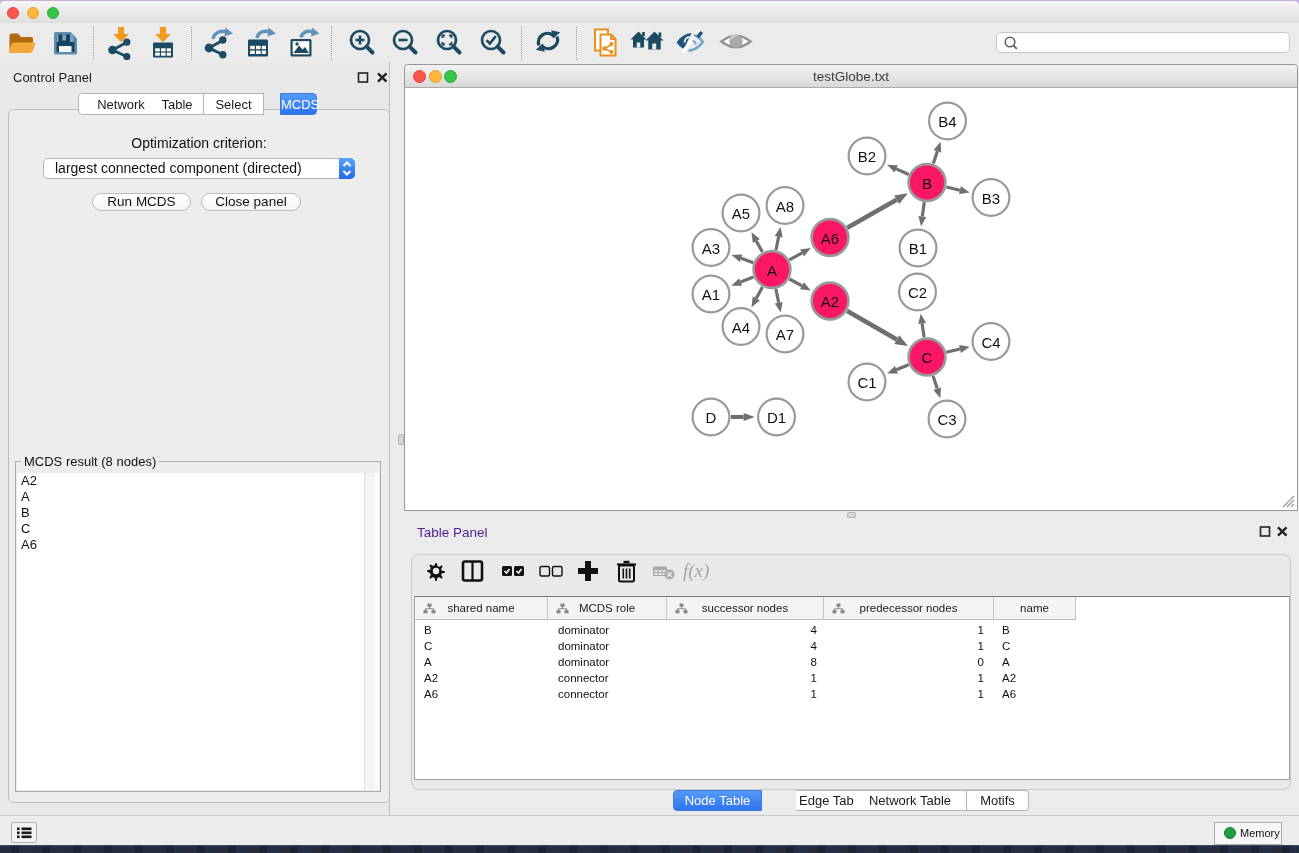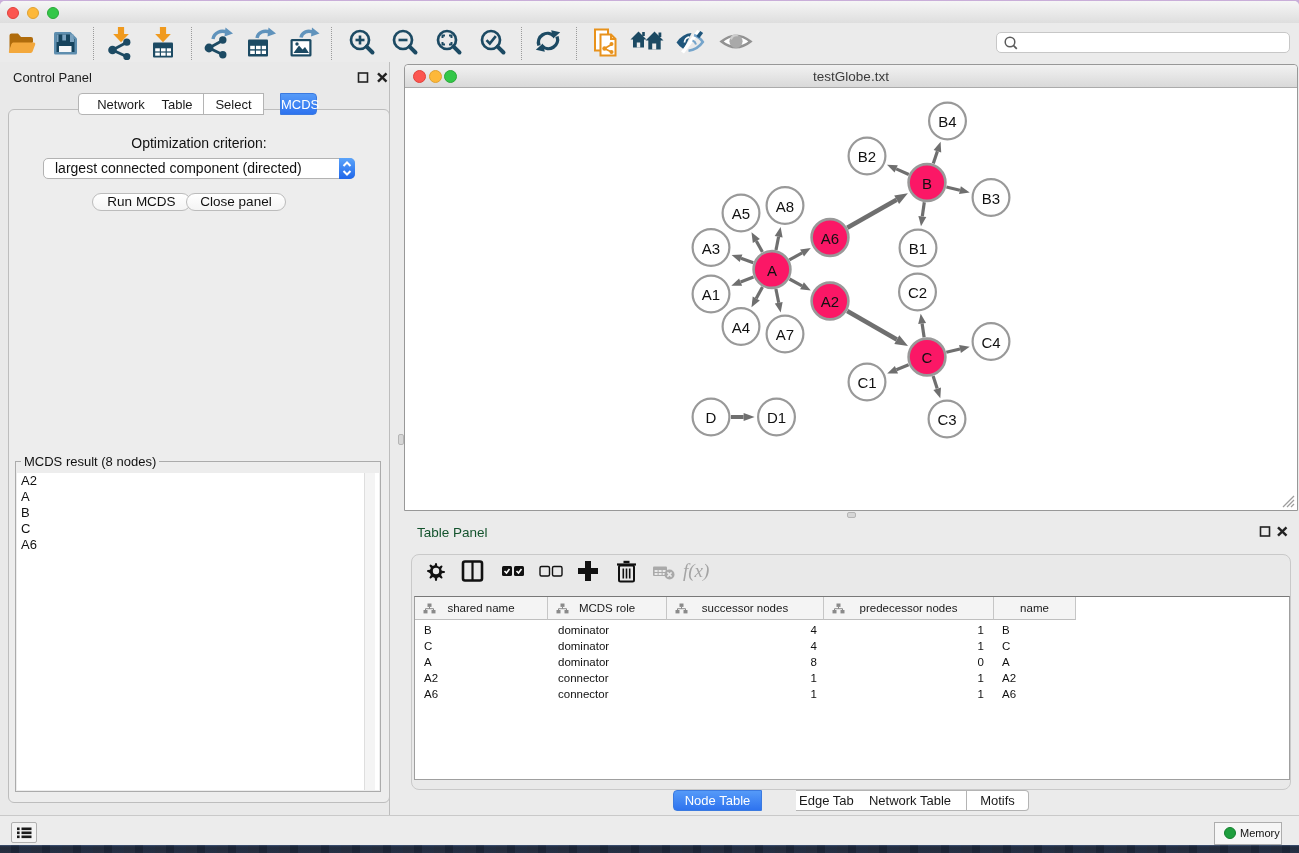--- a/index.html
+++ b/index.html
@@ -38,21 +38,21 @@
 #grp-list { left:17px; top:473px; width:362px; height:317px; background:#fff; font-size:13px; color:#111; }
 #grp-sb { left:364px; top:473px; width:11px; height:317px; background:#f4f4f4; border-left:1px solid #dedede; }
 #grp-list div { padding-left:4px; height:16px; line-height:16px; }
 
 #netwin { left:404px; top:64px; width:894px; height:447px; background:#fff;
   border:1px solid #989898; border-radius:4px 4px 0 0;padding-left:44px; }
 #nettitle { left:0; top:0; width:100%; height:23px; border-radius:4px 4px 0 0;
   background:linear-gradient(180deg,#f2f2f2,#d9d9d9); border-bottom:1px solid #ababab; }
 #nettitle .tl { top:5px; width:13px; height:13px; border-radius:50%; }
 
-#tp-title { left:417px; top:525px; font-size:13.5px; color:#14532d; }
+#tp-title { left:417px; top:525px; font-size:13.5px; color:#4c1d95; }
 #tp-box { left:411px; top:554px; width:880px; height:236px; background:#e9e9e9;
   border:1px solid #c9c9c9; border-radius:8px; }
 #tbl { left:414px; top:596px; width:876px; height:184px; background:#fff;
   border:1px solid #9f9f9f; border-top:1px solid #787878; }
 .th { position:absolute; top:0; height:23px; background:#f4f4f4; border-right:1px solid #c6c6c6;
   border-bottom:1px solid #bfbfbf; font-size:11.5px; color:#1a1a1a; text-align:center; line-height:22px; }
 .td { position:absolute; font-size:11.5px; color:#111; height:16px; line-height:16px; }
 .btab { position:absolute; top:790px; height:21px; line-height:20px; text-align:center;
   font-size:13px; color:#1a1a1a; background:#fff; border:1px solid #b4b4b4; }
 #statusbar { left:0; top:815px; width:1299px; height:30px; background:#ececec; border-top:1px solid #c9c9c9; }
@@ -233,21 +233,21 @@
 <div class="abs tab tabsel" style="left:280px;width:37px;border-radius:0 4px 4px 0">MCDS</div>
 <div class="abs" id="cp-opt">Optimization criterion:</div>
 <div class="abs" id="cp-combo">largest connected component (directed)</div>
 <div class="abs" id="cp-spin">
   <svg width="16" height="21">
     <polyline points="4.5,8 8,4.5 11.5,8" fill="none" stroke="#fff" stroke-width="2"></polyline>
     <polyline points="4.5,13 8,16.5 11.5,13" fill="none" stroke="#fff" stroke-width="2"></polyline>
   </svg>
 </div>
 <div class="abs btn" style="left:92px;width:99px">Run MCDS</div>
-<div class="abs btn" style="left:186px;width:100px">Close panel</div>
+<div class="abs btn" style="left:201px;width:100px">Close panel</div>
 <div class="abs" id="grp"></div>
 <div class="abs" id="grp-leg">MCDS result (8 nodes)</div>
 <div class="abs" id="grp-list">
     <div>A2</div>
     <div>A</div>
     <div>B</div>
     <div>C</div>
     <div>A6</div>
   </div>
 <div class="abs" id="grp-sb"></div>

